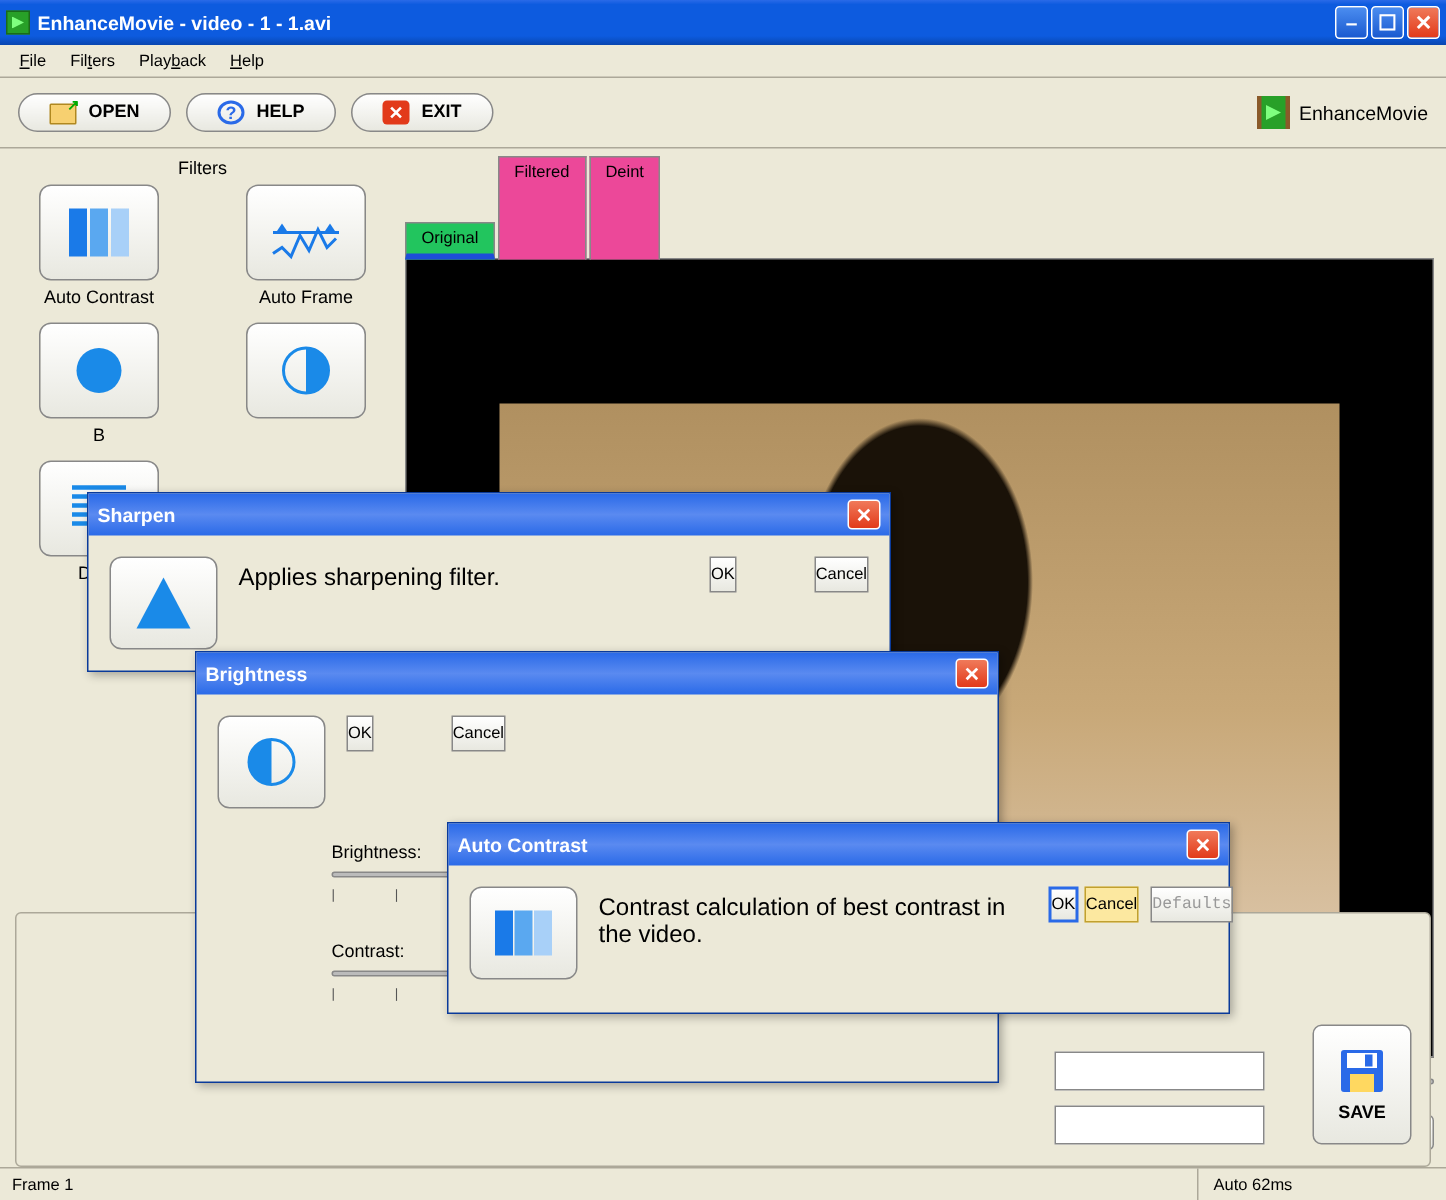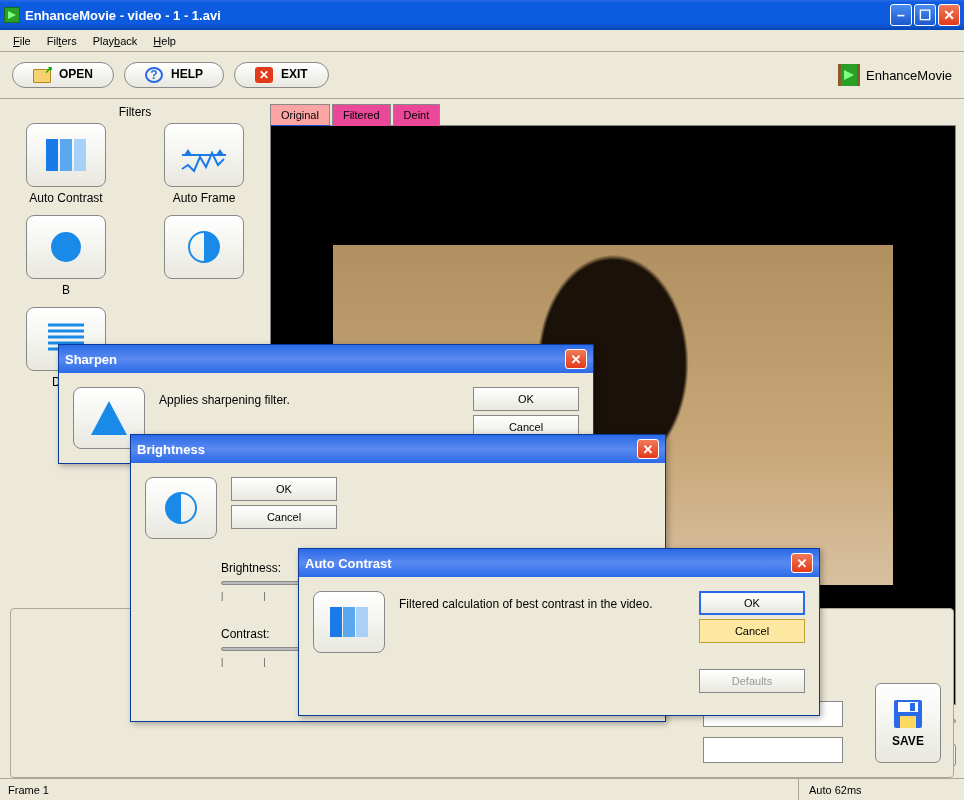--- a/index.html
+++ b/index.html
@@ -38,21 +38,21 @@
 .sidebar { width: 270px; padding: 6px 12px; }
 .filters-title { text-align: center; font-size: 12px; padding-bottom: 4px;}
 .filter-grid { display: grid; grid-template-columns: 1fr 1fr; gap: 10px 30px; }
 .filter-cell { text-align: center; font-size: 12px; }
 .filter-btn { width: 80px; height: 64px; margin: 0 auto 4px; background: linear-gradient(to bottom, #fff, #e8e8e0); border: 1px solid #888; border-radius: 8px; display: flex; align-items: center; justify-content: center; cursor: pointer; }
 .filter-btn svg { width: 48px; height: 40px; }
 
 .content { flex: 1; padding: 4px 8px 0 0; display:flex; flex-direction:column;}
 .tabs { display: flex; gap: 2px; font-size: 11px;}
 .tab { padding: 4px 10px; border: 1px solid #888; border-bottom: none; background: #ec4899; cursor: pointer; position:relative; top:1px; }
-.tab.active { background: #fca5a5; z-index:2; border-bottom:1px solid #1d4ed8;}
+.tab.active { background: #22c55e; z-index:2; border-bottom:4px solid #1d4ed8;margin-top:44px;}
 .video { flex: 1; min-height:320px; background: #000; border: 1px solid #888; display:flex; align-items:center; justify-content:center; overflow:hidden;}
 .video-frame { width: 560px; height: 340px; background:
   radial-gradient(ellipse 180px 260px at 50% 35%, #1a1208 0%, #1a1208 40%, transparent 42%),
   linear-gradient(to bottom, #b09060 0%, #c8a878 60%, #d8c0a0 100%);
   position:relative;
 }
 
 .slider-row { padding: 8px 0; }
 .slider-track { height: 4px; background: #bbb; border: 1px solid #888; border-radius: 2px; position: relative; margin: 6px 0;}
 .slider-thumb { position: absolute; top: -6px; width: 11px; height: 20px; background: linear-gradient(to bottom, #7aea7a, #3ab83a); border: 1px solid #2a8a2a; border-radius: 3px;}
@@ -69,26 +69,26 @@
 .status-cell { border-left: 1px solid #aca899; padding: 0 10px; height:100%; display:flex; align-items:center;}
 .status-cell:first-child { border-left:none; flex:1; padding-left:2px;}
 
 
 .dialog { position: absolute; background: #ece9d8; border: 1px solid #0a3a9a; box-shadow: 2px 2px 6px rgba(0,0,0,0.3); font-size: 11px; }
 .dlg-title { height: 28px; background: linear-gradient(to bottom, #2a6ae8 0%, #5a8af0 50%, #2a6ae8 100%); color: white; display: flex; align-items: center; padding: 0 6px; font-weight: bold; font-size: 13px;}
 .dlg-close { margin-left: auto; width: 22px; height: 20px; background: linear-gradient(to bottom, #f07a5a, #e23a1a); border: 1px solid white; border-radius: 3px; color: white; font-weight: bold; display:flex; align-items:center; justify-content:center; cursor:pointer; font-size:13px;}
 .dlg-body { padding: 14px; display:flex; gap: 14px;}
 .dlg-icon-box { width: 72px; height: 62px; border:1px solid #888; border-radius:8px; background:linear-gradient(to bottom,#fff,#e8e8e0); display:flex; align-items:center; justify-content:center; flex-shrink:0;}
 .dlg-icon-box svg { width:44px; height:38px;}
-.dlg-desc { flex:1; padding-top: 6px; font-size:12px;}
-.dlg-btns { display:flex; flex-direction:column; gap:4px; width:106px;}
+.dlg-desc { flex:1; padding-top: 6px; font-size:16px;}
+.dlg-btns { display:flex; flex-direction:row; gap:4px; width:106px;justify-content:space-between;}
 .dlg-btn { height:24px; border:1px solid #888; background:linear-gradient(to bottom,#fff,#e8e8e0); font-size:11px; cursor:pointer;}
 .dlg-btn.focus { border:2px solid #2a6ae8; }
 .dlg-btn.default { border:1px solid #c0a030; background:#fce8a0;}
-.dlg-btn:disabled { color:#999; }
+.dlg-btn:disabled { color:#999;font-family:Liberation Mono, monospace; }
 
 .sliders-area { padding: 0 20px 14px 90px; font-size:12px;}
 .sliders-area .lbl { margin: 8px 0 2px 0;}
 
 .bottom-panel { position:absolute; bottom:22px; left:10px; right:10px; height:170px; border:1px solid #aca899; border-radius:4px; background:#ece9d8;}
 .bottom-inner { position:absolute; right:12px; bottom:14px;}
 .row-inputs { position:absolute; right:110px; bottom:50px; width:140px; height:26px; border:1px solid #888; background:white;}
 .row-inputs2 { position:absolute; right:110px; bottom:14px; width:140px; height:26px; border:1px solid #888; background:white;}
 </style>
 </head>
@@ -228,21 +228,21 @@
       <span>SAVE</span>
     </button>
   </div>
 </div>
 
 <div class="statusbar">
   <div class="status-cell" style="width:130px">Frame 1</div>
   <div class="status-cell" style="width:160px">Auto 62ms</div>
 </div>
 
-<div class="dialog" style="left:58px; top:328px; width:536px;margin-top:16px;">
+<div class="dialog" style="left:58px; top:328px; width:536px;">
   <div class="dlg-title">
     <span>Sharpen</span>
     <div class="dlg-close">✕</div>
   </div>
   <div class="dlg-body">
     <div class="dlg-icon-box">
       <svg>
           <polygon points="22,2 40,36 4,36" fill="#1a8ae8"></polygon>
         </svg>
     </div>
@@ -313,21 +313,21 @@
     <div class="dlg-close">✕</div>
   </div>
   <div class="dlg-body" style="padding-bottom:22px;">
     <div class="dlg-icon-box">
       <svg>
           <rect x="3" y="4" width="12" height="30" fill="#1a7ae8"></rect>
           <rect x="16" y="4" width="12" height="30" fill="#5aa8f0"></rect>
           <rect x="29" y="4" width="12" height="30" fill="#a8d0f8"></rect>
         </svg>
     </div>
-    <div class="dlg-desc">Filtered calculation of best contrast in the video.</div>
+    <div class="dlg-desc">Contrast calculation of best contrast in the video.</div>
     <div class="dlg-btns">
       <button class="dlg-btn focus">OK</button>
       <button class="dlg-btn default">Cancel</button>
       <div style="height:18px"></div>
       <button class="dlg-btn" disabled="">Defaults</button>
     </div>
   </div>
 </div>
 
 </body></html>

